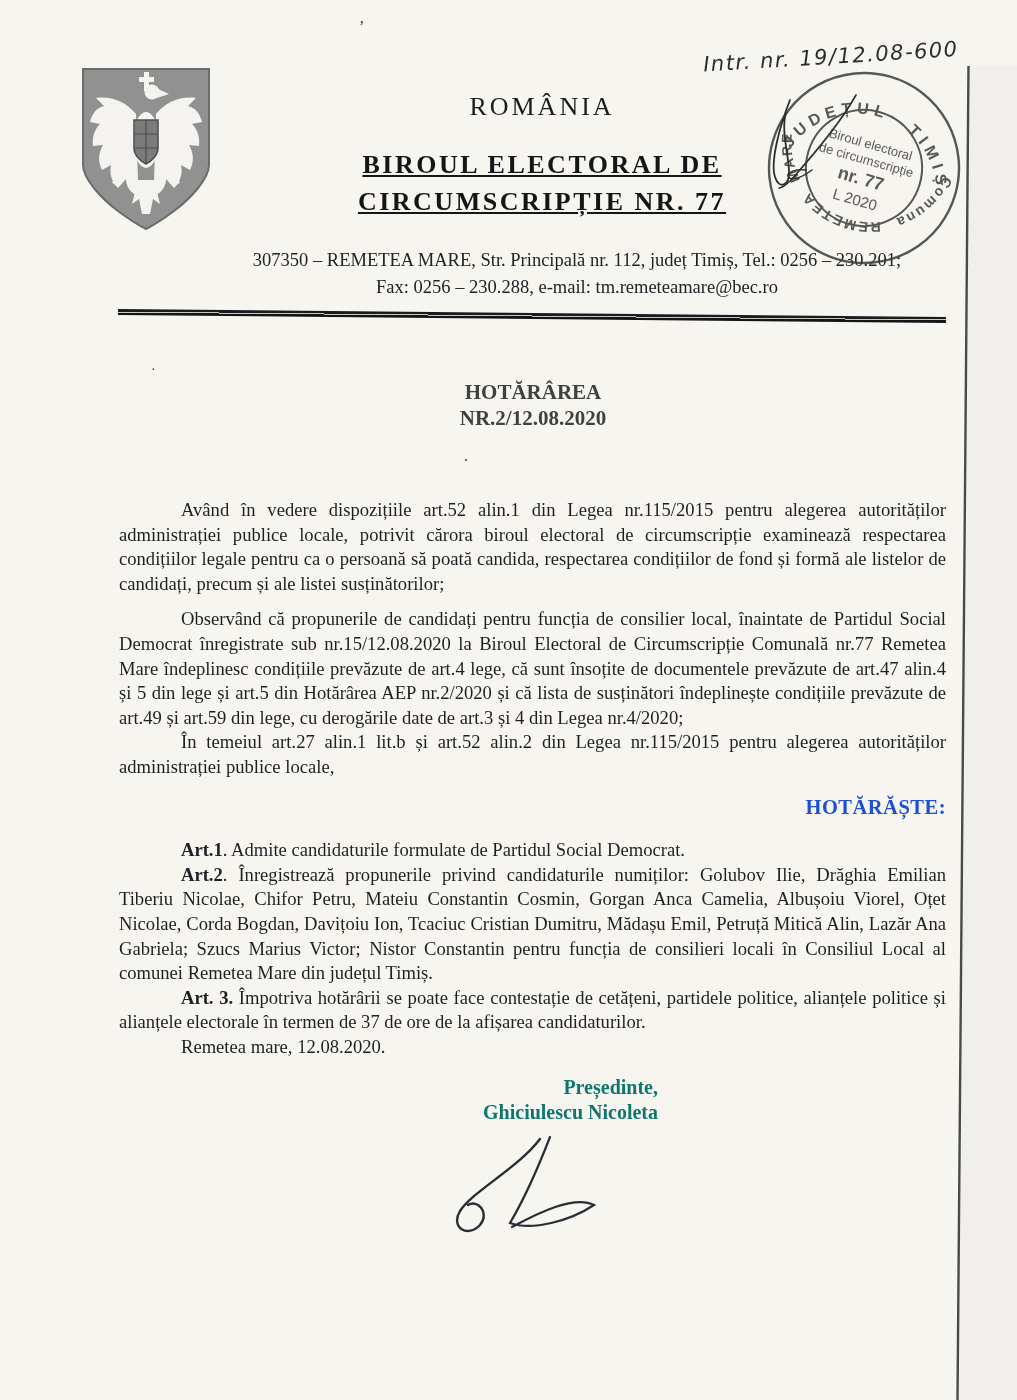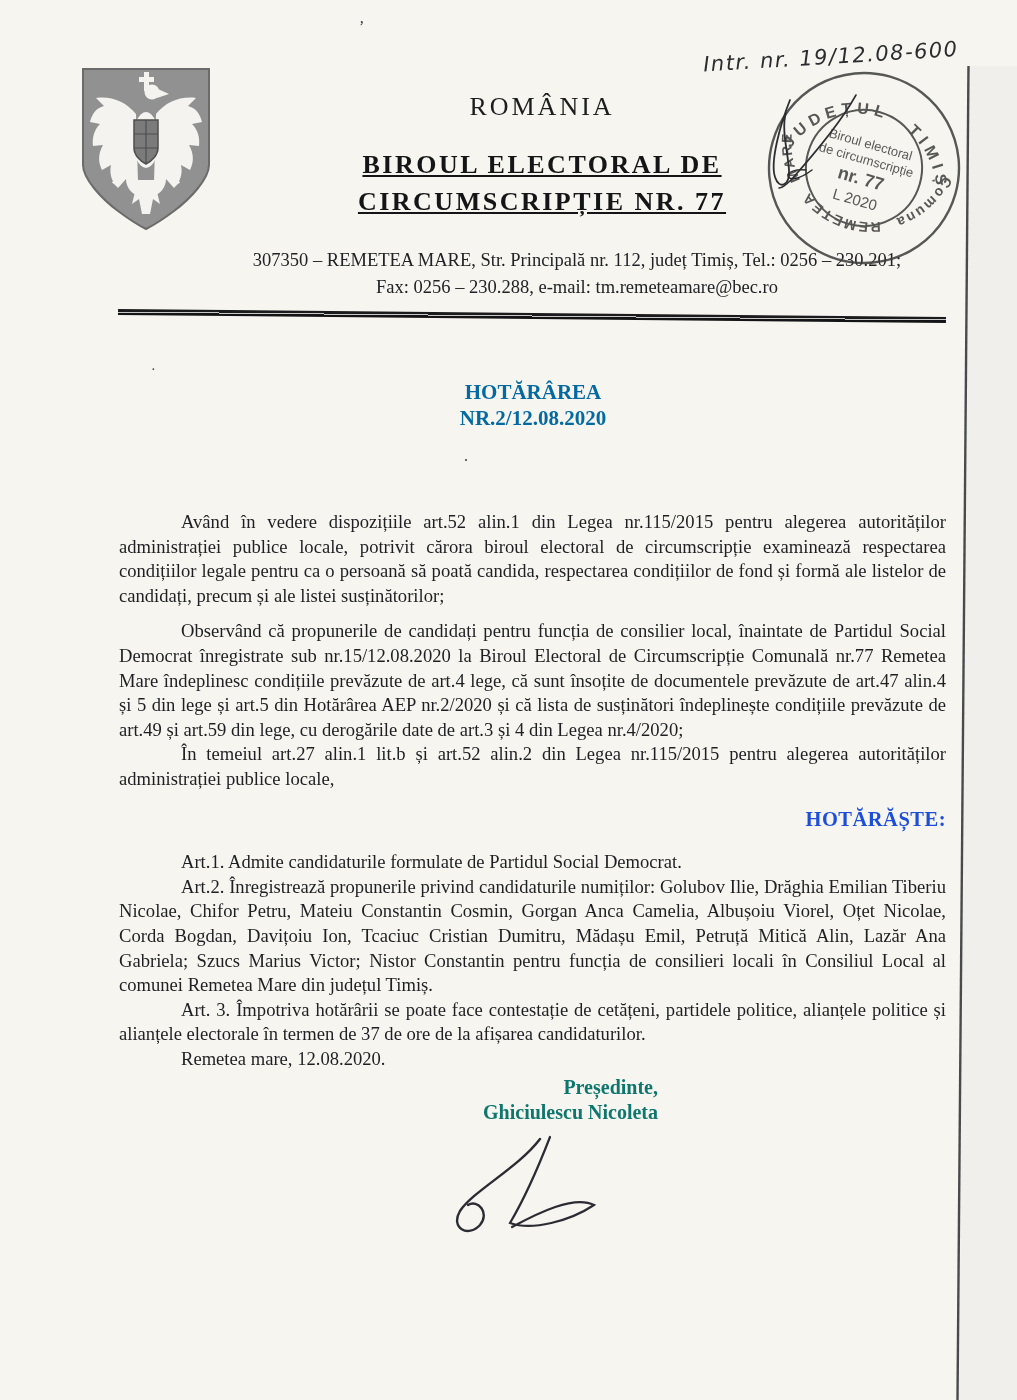--- a/index.html
+++ b/index.html
@@ -33,33 +33,33 @@
     position:absolute; left:127px; top:247px; width:900px; text-align:center;
     font-size:18.5px; line-height:27px; color:#222226;
   }
   .rule{
     position:absolute; left:118px; top:313px; width:828px; height:6px;
     background:linear-gradient(to bottom,#1b1b1d 0 2.5px,#c9c8c4 2.5px 3.5px,#141416 3.5px 6px);
     transform:rotate(0.55deg);
   }
   .doc-title{
     position:absolute; left:133px; top:379px; width:800px; text-align:center;
-    font-size:21px; font-weight:bold; line-height:26px; color:#0369a1;
+    font-size:21px; font-weight:bold; line-height:26px; color:#404040;
   }
   .body-text{
-    position:absolute; left:119px; top:510px; width:827px;
+    position:absolute; left:119px; top:498px; width:827px;
     font-size:18.6px; line-height:24.6px; text-align:justify; color:#1f1f23;
   }
   .body-text p{margin:0; text-indent:62px;}
   .body-text p.par2{margin-top:11px;}
   .decision-heading{
     margin:15px 0 19px 0 !important; text-indent:0 !important; text-align:right;
     font-size:20.5px; font-weight:bold; letter-spacing:0.5px; color:#1d4ed8;
   }
-  .art-label{font-weight:normal;margin-top:16px;}
+  .art-label{font-weight:bold;margin-top:16px;}
   .sig-block{
     position:absolute; left:258px; top:1075px; width:400px; text-align:right;
     font-size:20px; font-weight:bold; line-height:25px; color:#0f766e;
   }
   .sig-scribble{position:absolute; left:428px; top:1133px; width:180px; height:105px;}
   .stamp{position:absolute; left:758px; top:62px; width:212px; height:212px; opacity:0.85;}
   .stamp-paraph{position:absolute; left:0; top:0; width:1017px; height:1400px; pointer-events:none;}
   .artifact{position:absolute; color:#3a3a3e; font-size:14px;}
   .a1{left:359px; top:18px; font-size:16px;}
   .a2{left:151px; top:362px;}

